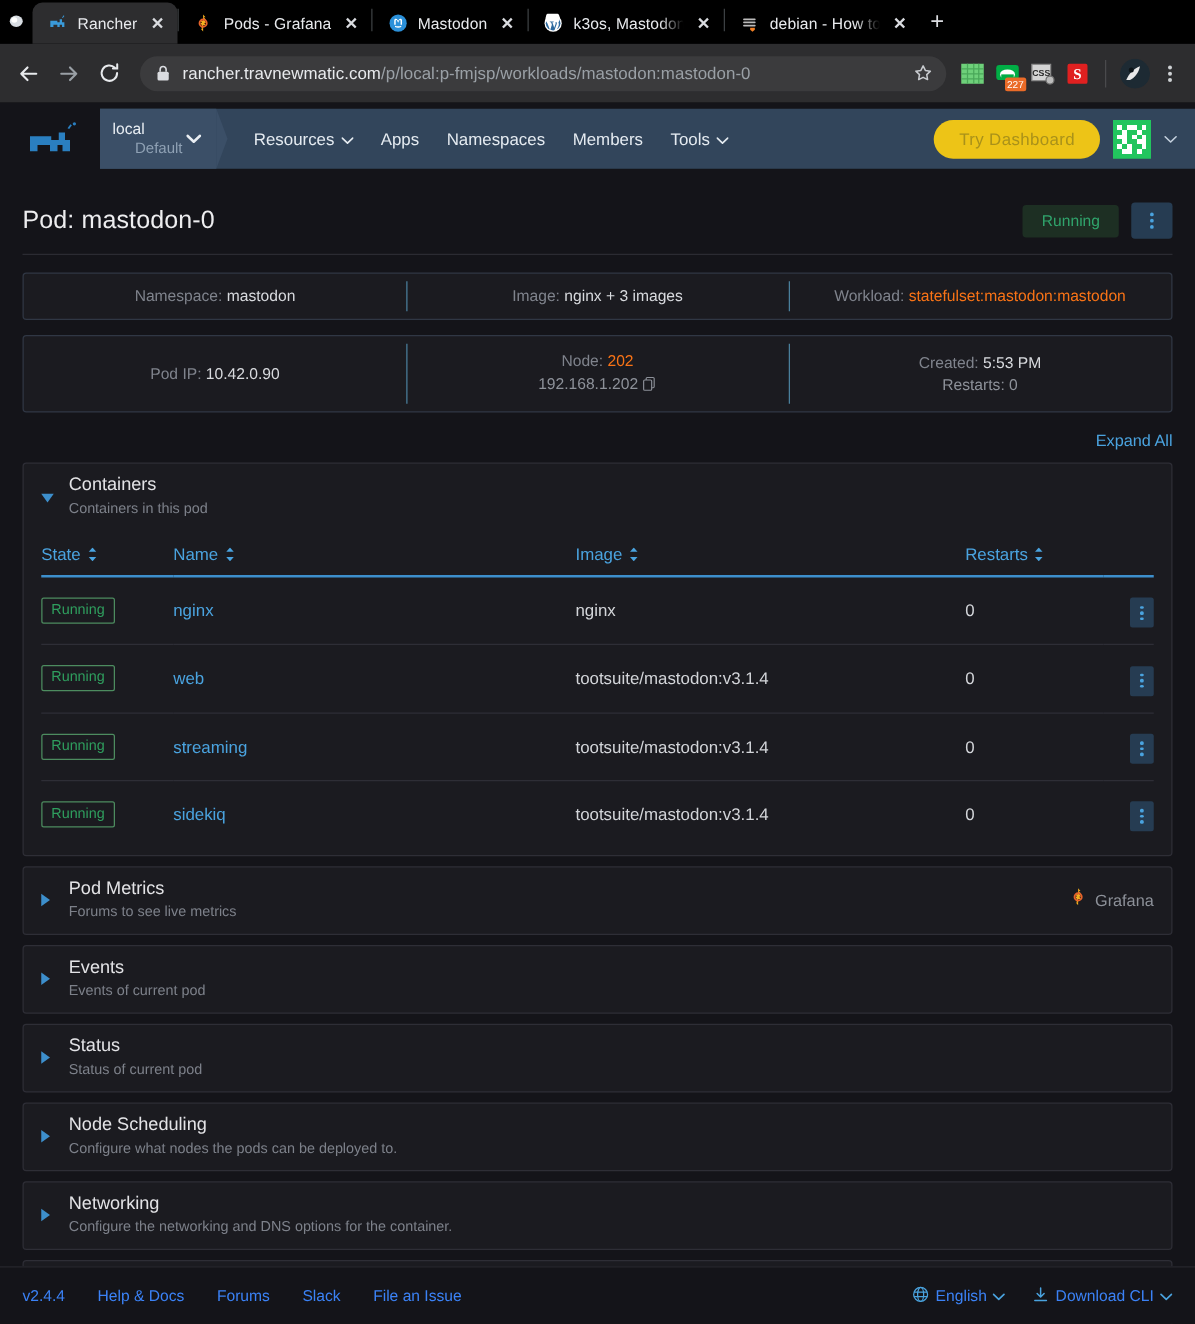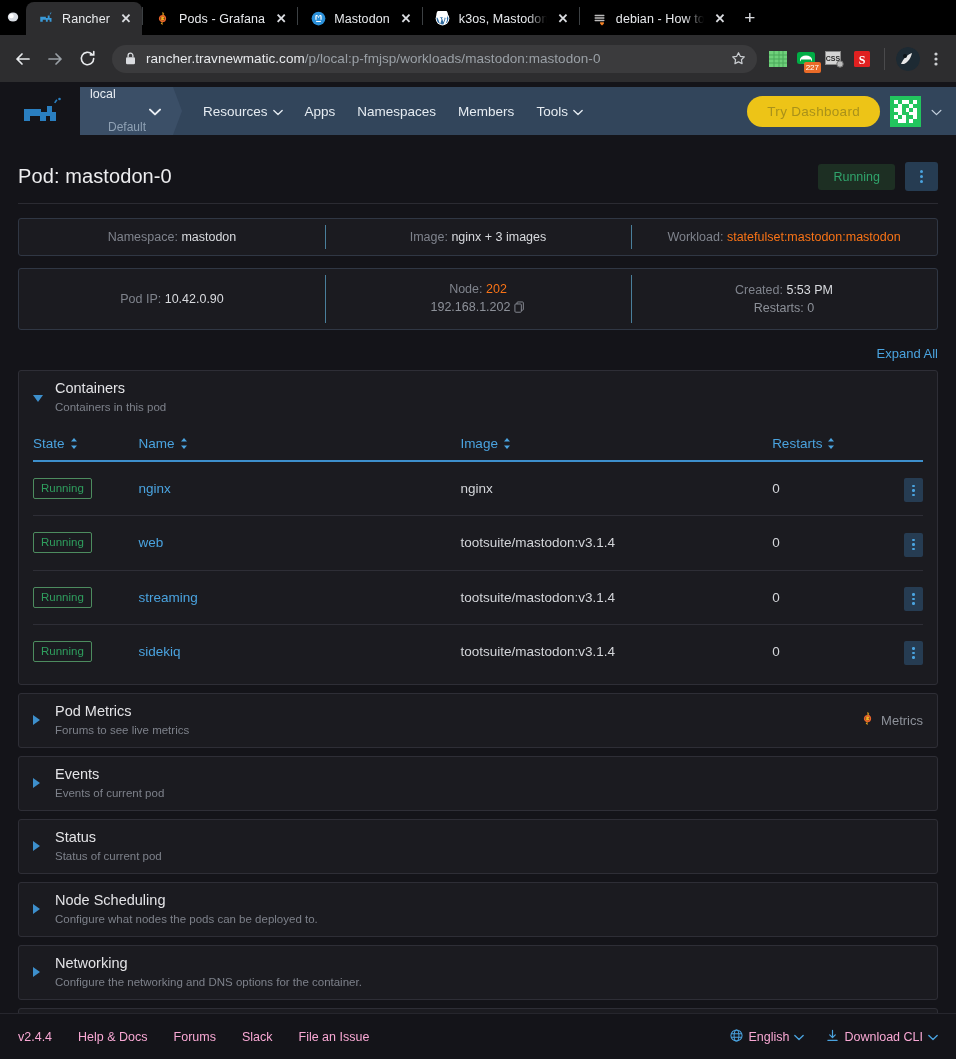--- a/index.html
+++ b/index.html
@@ -143,21 +143,21 @@
     display: flex;
     align-items: stretch;
     margin-left: 6px;
   }
   .cluster-box {
     background: #3b4f67;
     width: 93px;
     flex: 0 0 93px;
     display: flex;
     flex-direction: column;
-    justify-content: space-between;
+    justify-content: center;
     padding-left: 10px;
     position: relative;
   }
   .cluster-box::after {
     content:"";
     position:absolute; right:-9px; top:0;
     border-top: 24px solid transparent;
     border-bottom: 24px solid transparent;
     border-left: 9px solid #3b4f67;
   }
@@ -335,21 +335,21 @@
   .footer {
     position: absolute;
     bottom: 0; left: 0; right: 0;
     height: 46px;
     border-top: 1px solid #26262d;
     display: flex; align-items: center;
     padding: 0 18px;
     background: #141419;
   }
   .footer-left { display: flex; align-items: center; gap: 26px; flex: 1 1 auto;}
-  .footer-link { font-size: 12.5px; color: #f9a8d4;}
+  .footer-link { font-size: 12.5px; color: #3b82f6;}
   .footer-right { display:flex; align-items:flex-end; gap: 22px;}
   .footer-right .footer-link { display:flex; align-items:center; gap:5px;}
 </style>
 </head>
 <body>
 
 <div class="browser-tabbar">
   <div class="tab-menu-icon">
     <svg width="14" height="14" viewBox="0 0 14 14">
         <ellipse cx="7" cy="6" rx="5.2" ry="4.6" fill="#d8dde3"></ellipse>
@@ -702,21 +702,21 @@
           <span class="tri right"></span>
           <span class="panel-text">
             <span class="panel-title" style="display:block">Pod Metrics</span>
             <span class="panel-desc" style="display:block">Forums to see live metrics</span>
           </span>
           <span class="panel-right">
             <span><svg width="15" height="15" viewBox="0 0 24 24">
                 <path d="M12 1l3 3.5h-2.2l2.8 3.2-2.5.4 2.7 3.4-2.4.2 2.2 3.1H12v8l-3-3.5h2.2L8.4 15.6l2.5-.4-2.7-3.4 2.4-.2L8.4 8.5H12z" fill="#f5b01f"></path>
                 <circle cx="12" cy="12" r="4.6" fill="none" stroke="#e8622a" stroke-width="2.4"></circle>
               </svg></span>
-            <span class="grafana-label">Metrics</span>
+            <span class="grafana-label">Grafana</span>
           </span>
         </div>
       </div>
       <div class="panel">
         <div class="panel-head">
           <span class="tri right"></span>
           <span class="panel-text">
             <span class="panel-title" style="display:block">Events</span>
             <span class="panel-desc" style="display:block">Events of current pod</span>
           </span>

